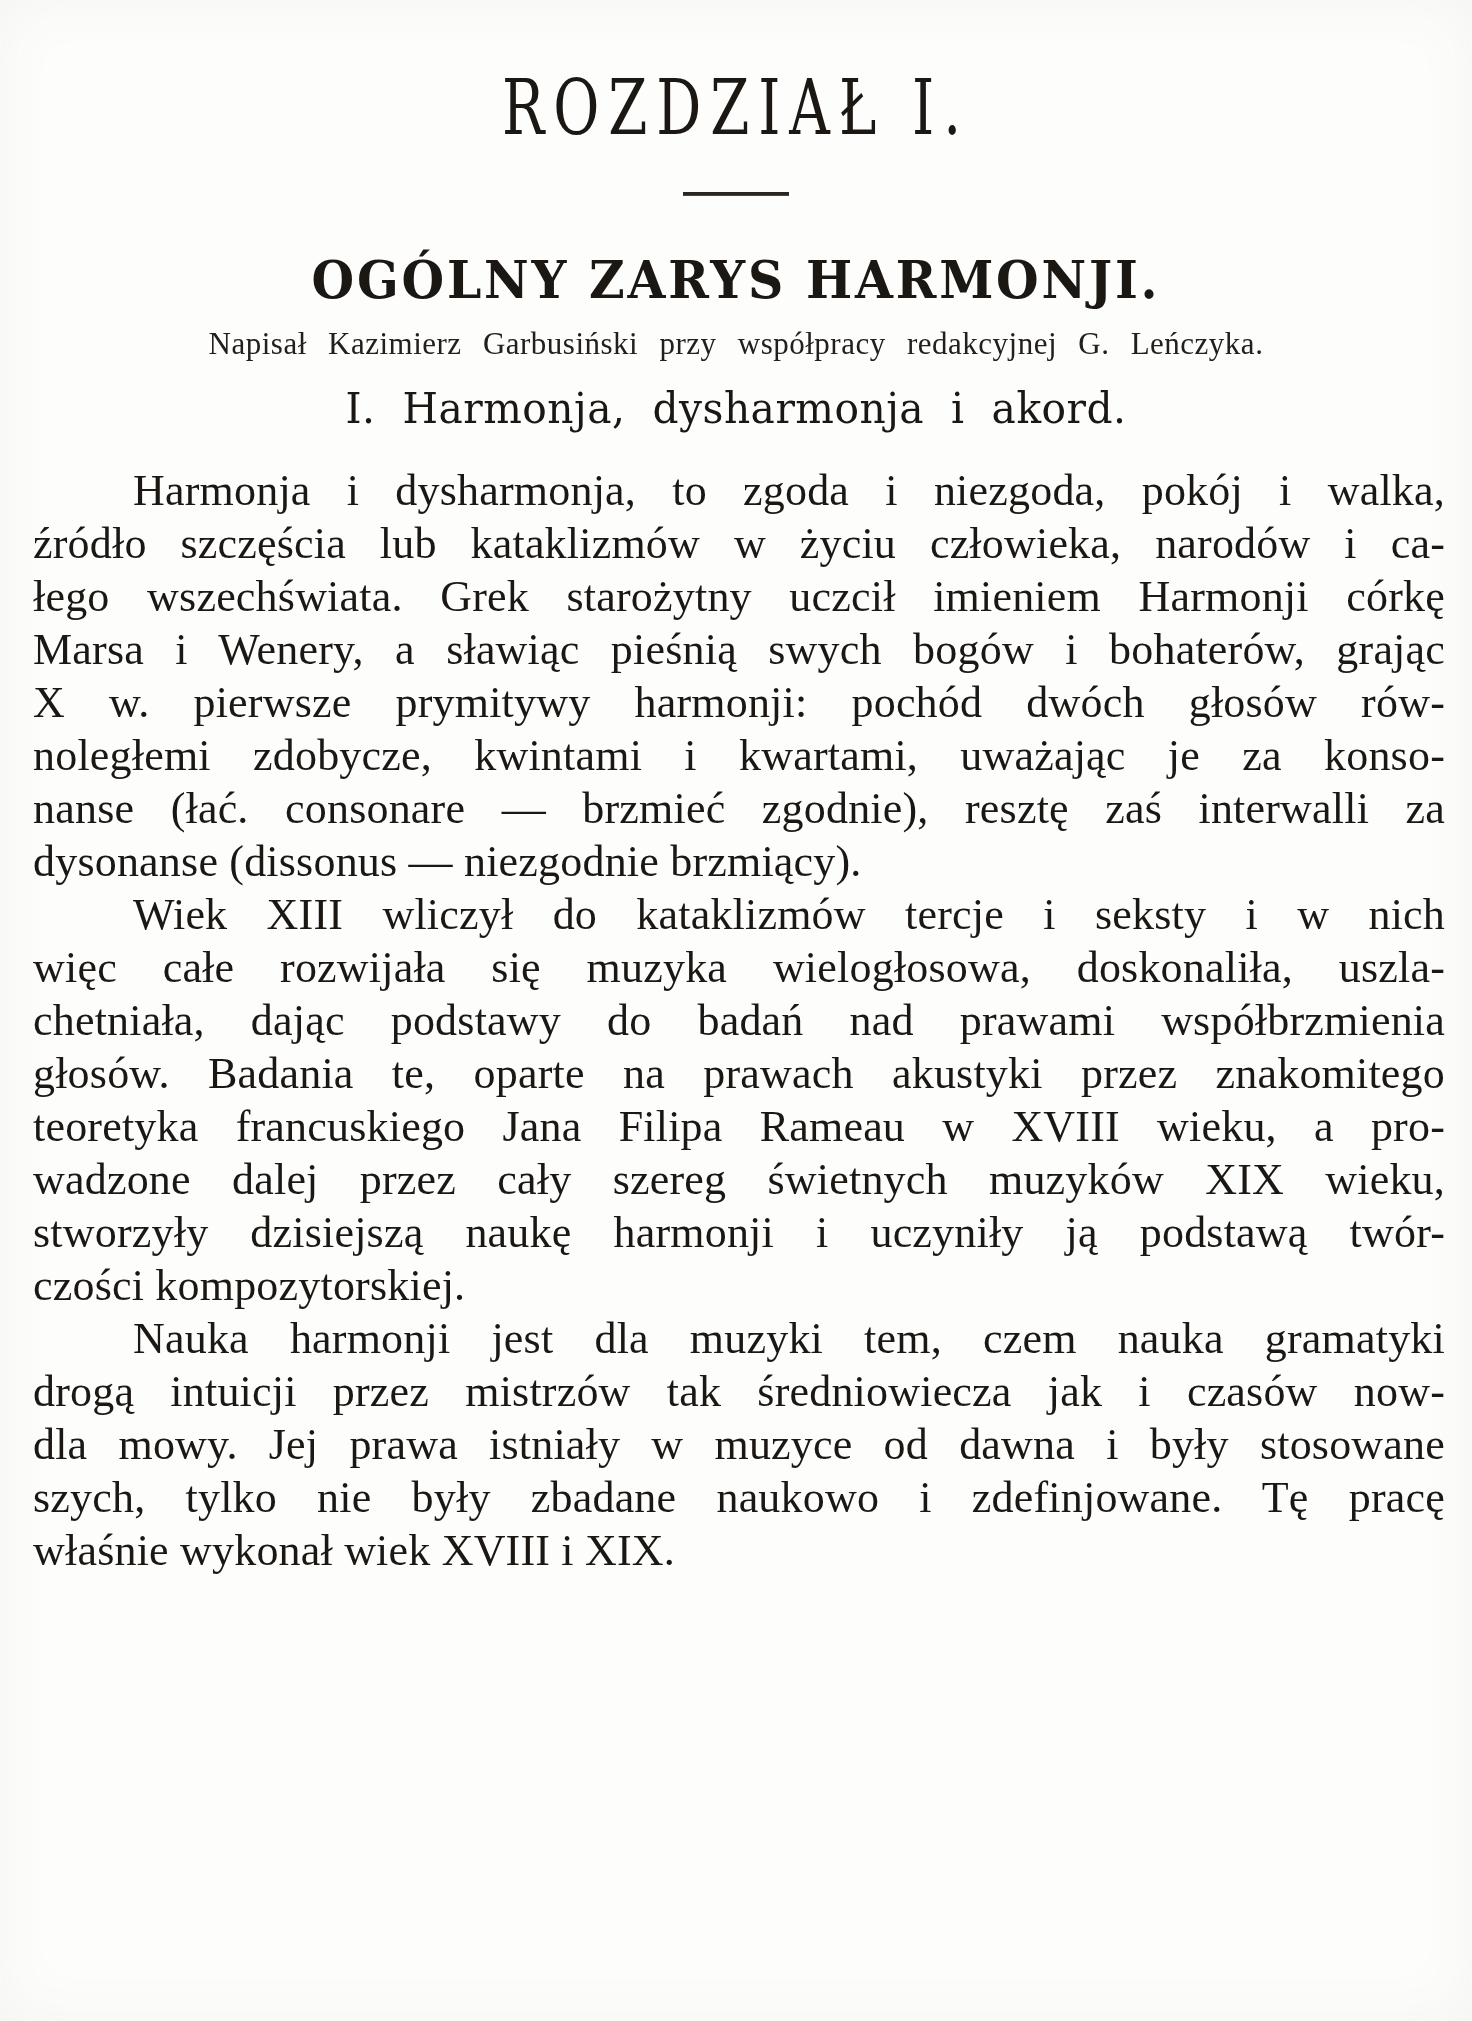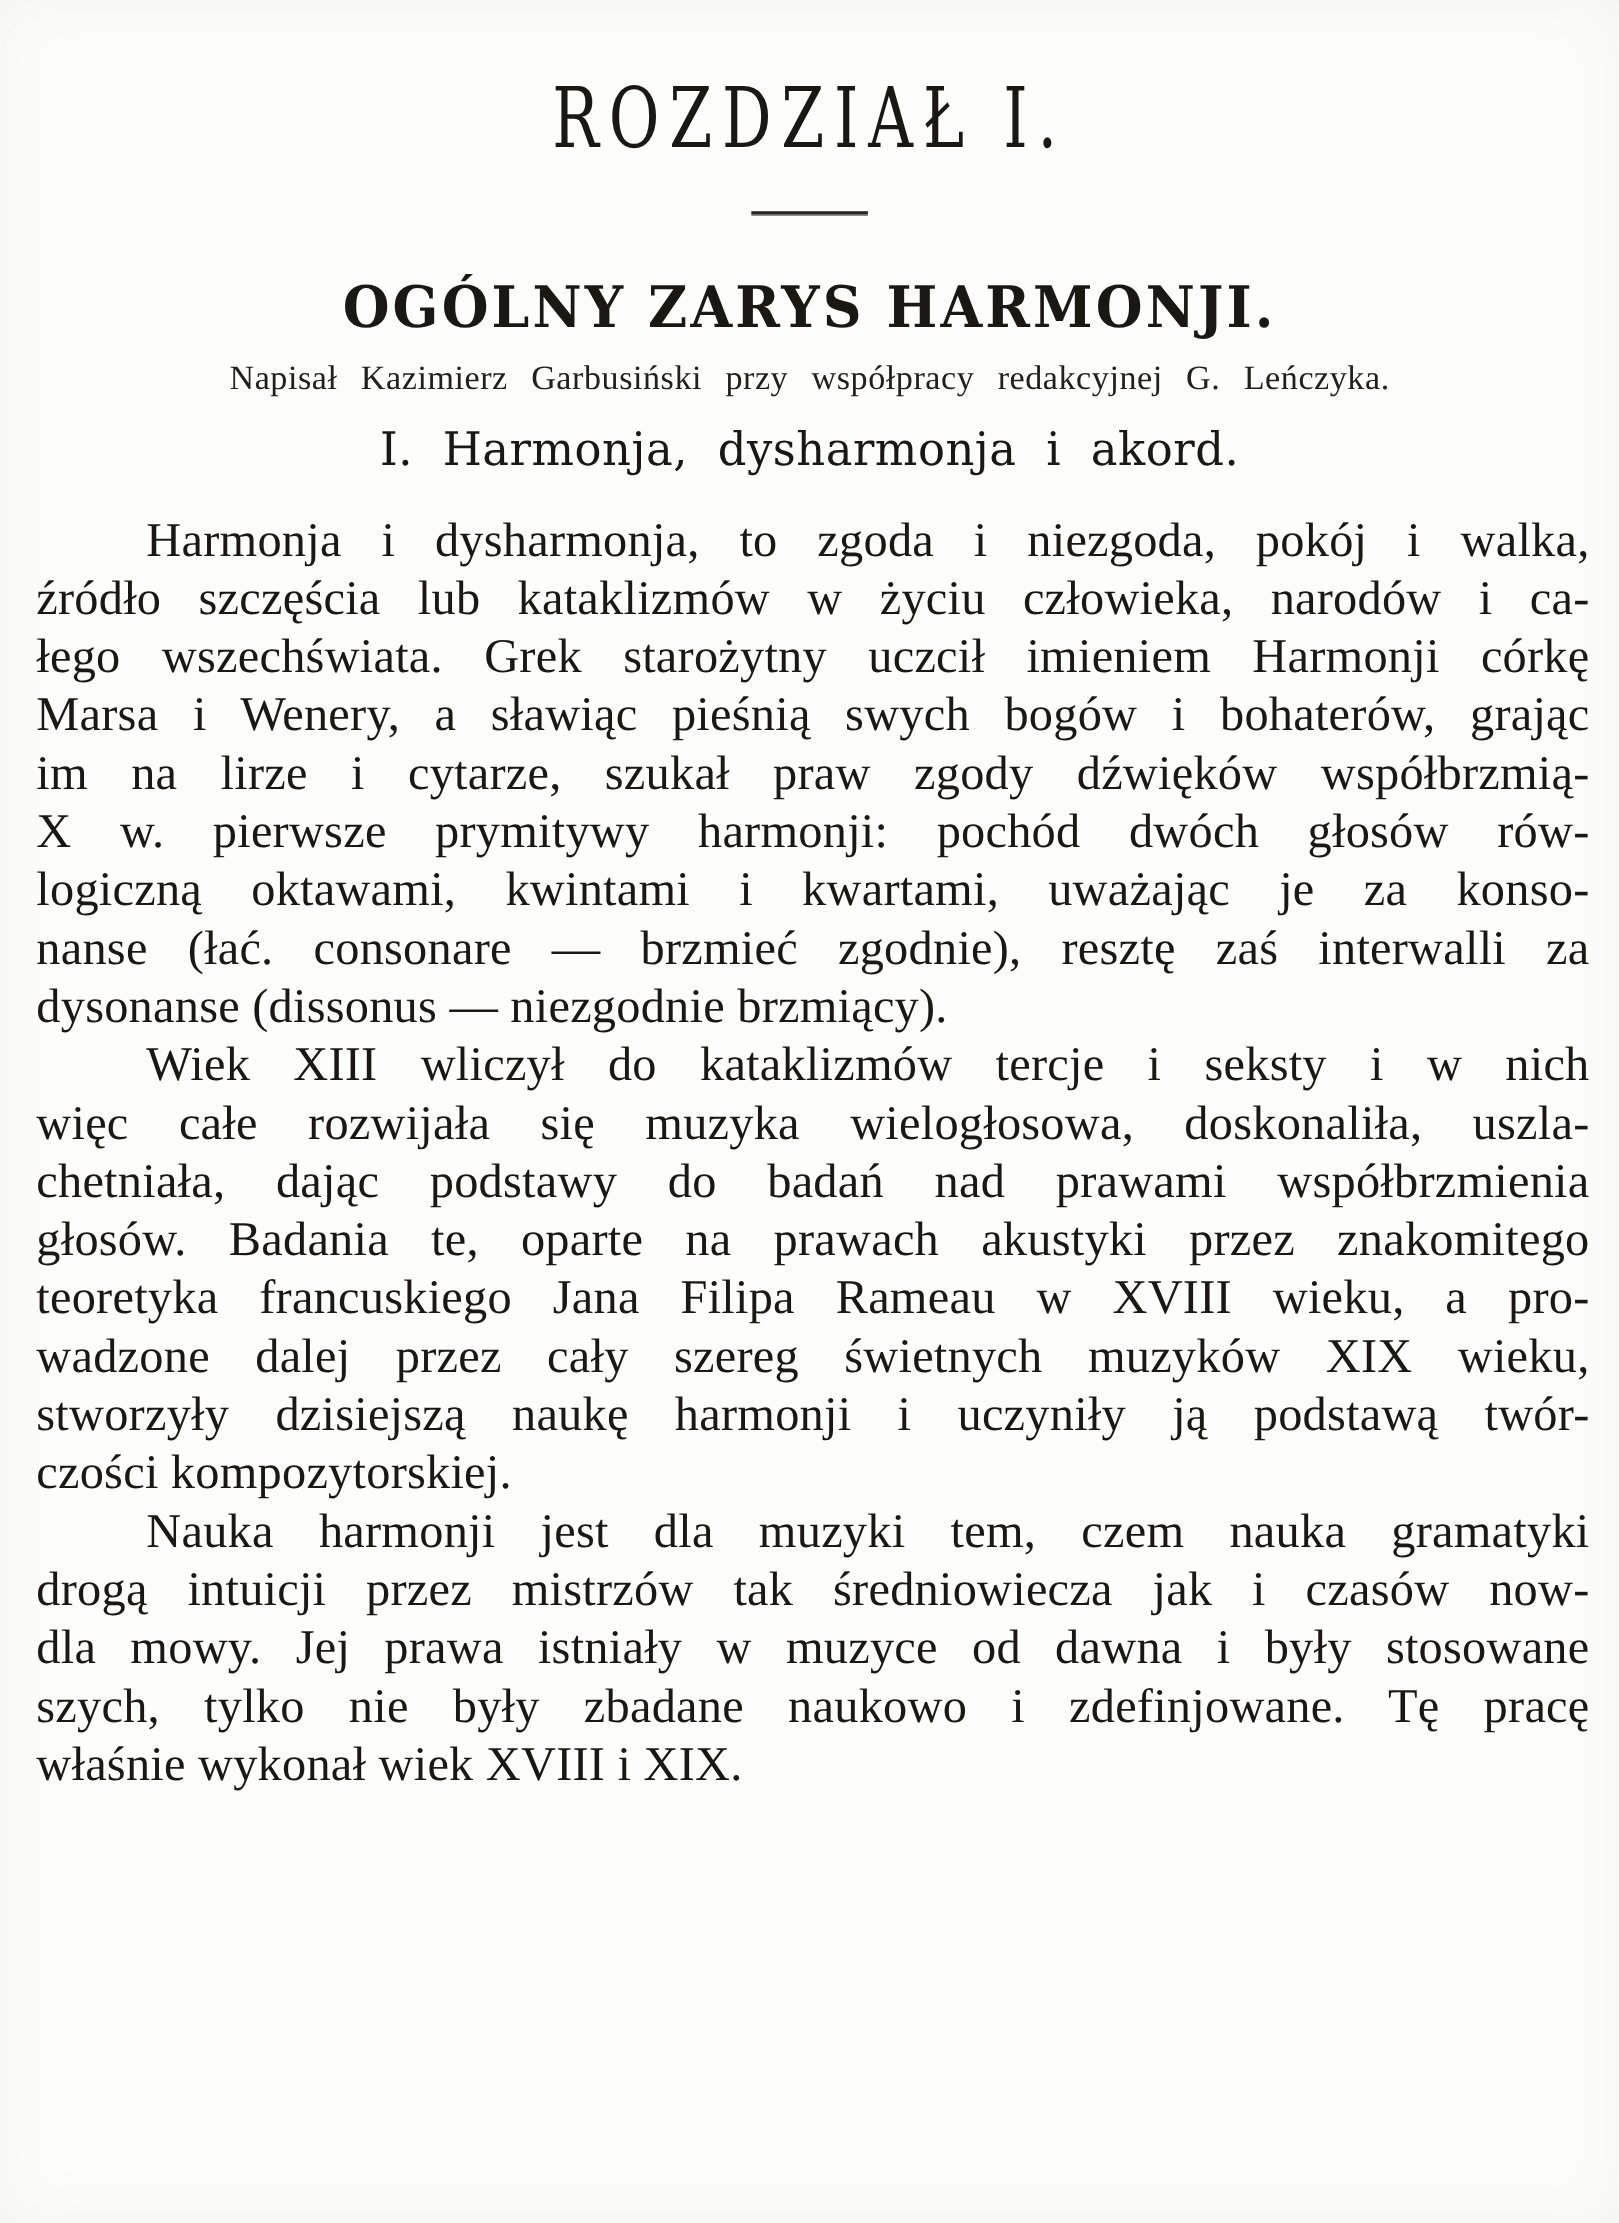--- a/index.html
+++ b/index.html
@@ -109,23 +109,22 @@
 
   <h3 class="subsection-title">I. Harmonja, dysharmonja i akord.</h3>
 
   <div class="body-text">
 
     <div class="para">
       <div class="line first">Harmonja i dysharmonja, to zgoda i niezgoda, pokój i walka,</div>
       <div class="line">źródło szczęścia lub kataklizmów w życiu człowieka, narodów i ca-</div>
       <div class="line">łego wszechświata. Grek starożytny uczcił imieniem Harmonji córkę</div>
       <div class="line">Marsa i Wenery, a sławiąc pieśnią swych bogów i bohaterów, grając</div>
-      <div class="line">im na lirze i cytarze, szukał praw zgody dźwięków współbrzmią-</div>
       <div class="line">X w. pierwsze prymitywy harmonji: pochód dwóch głosów rów-</div>
-      <div class="line">logiczną oktawami, kwintami i kwartami, uważając je za konso-</div>
+      <div class="line">noległemi zdobycze, kwintami i kwartami, uważając je za konso-</div>
       <div class="line">nanse (łać. consonare — brzmieć zgodnie), resztę zaś interwalli za</div>
       <div class="line last">dysonanse (dissonus — niezgodnie brzmiący).</div>
     </div>
 
     <div class="para">
       <div class="line first">Wiek XIII wliczył do kataklizmów tercje i seksty i w nich</div>
       <div class="line">więc całe rozwijała się muzyka wielogłosowa, doskonaliła, uszla-</div>
       <div class="line">chetniała, dając podstawy do badań nad prawami współbrzmienia</div>
       <div class="line">głosów. Badania te, oparte na prawach akustyki przez znakomitego</div>
       <div class="line">teoretyka francuskiego Jana Filipa Rameau w XVIII wieku, a pro-</div>

